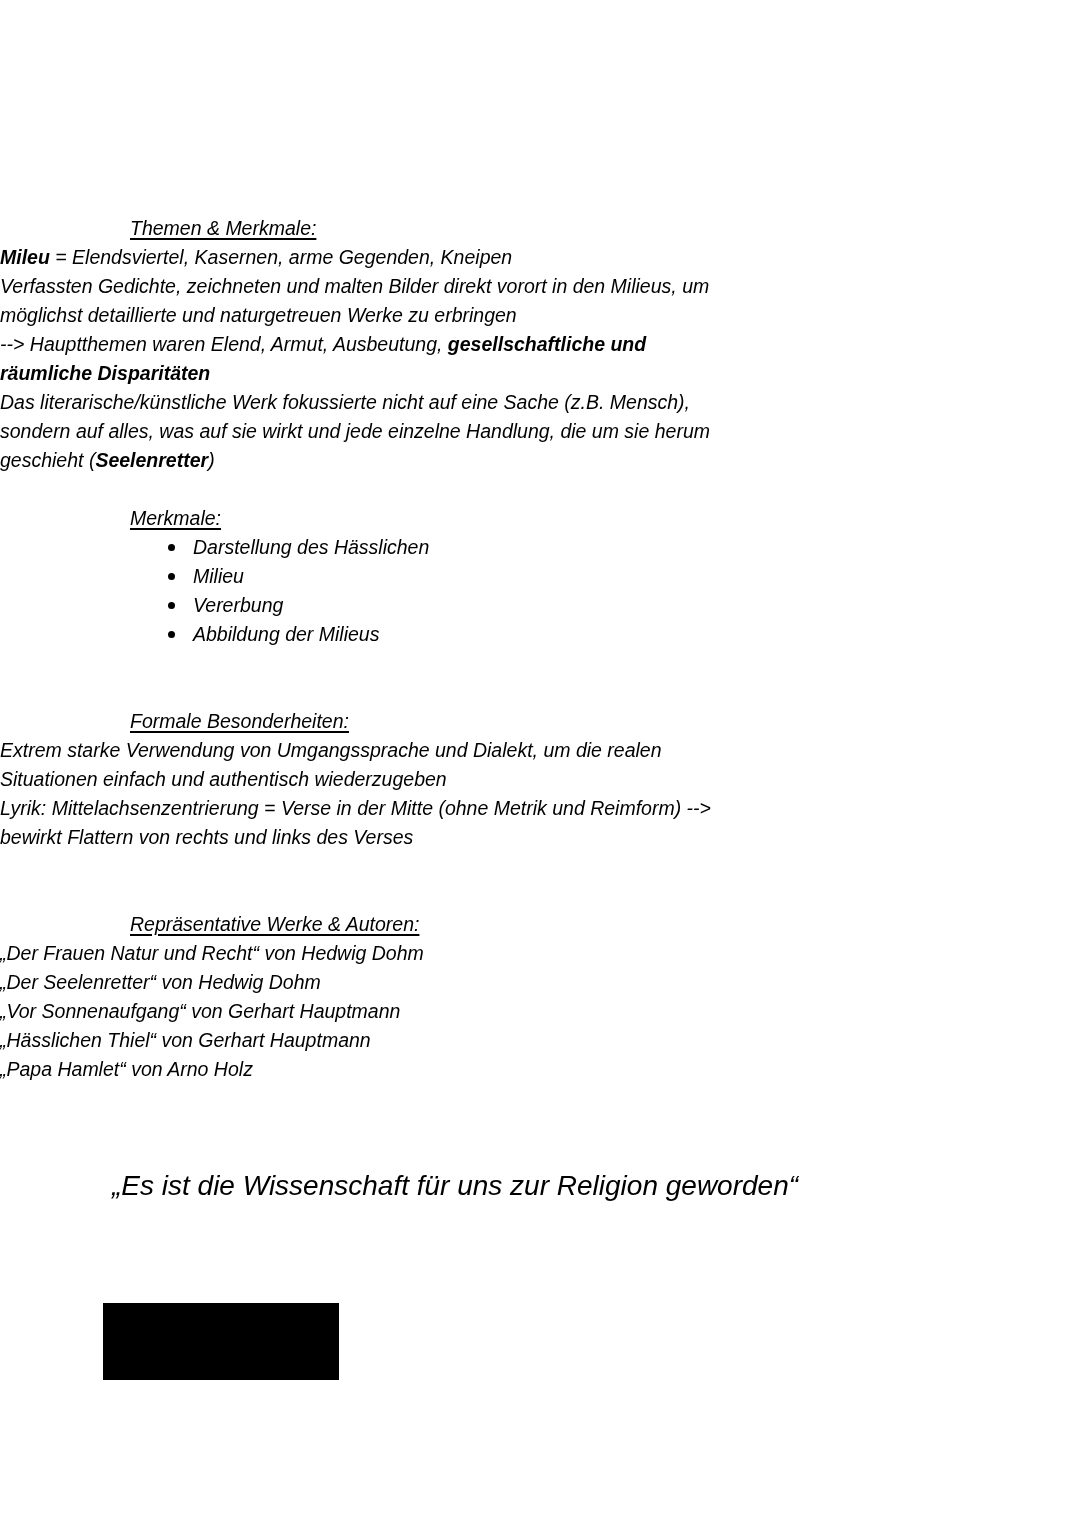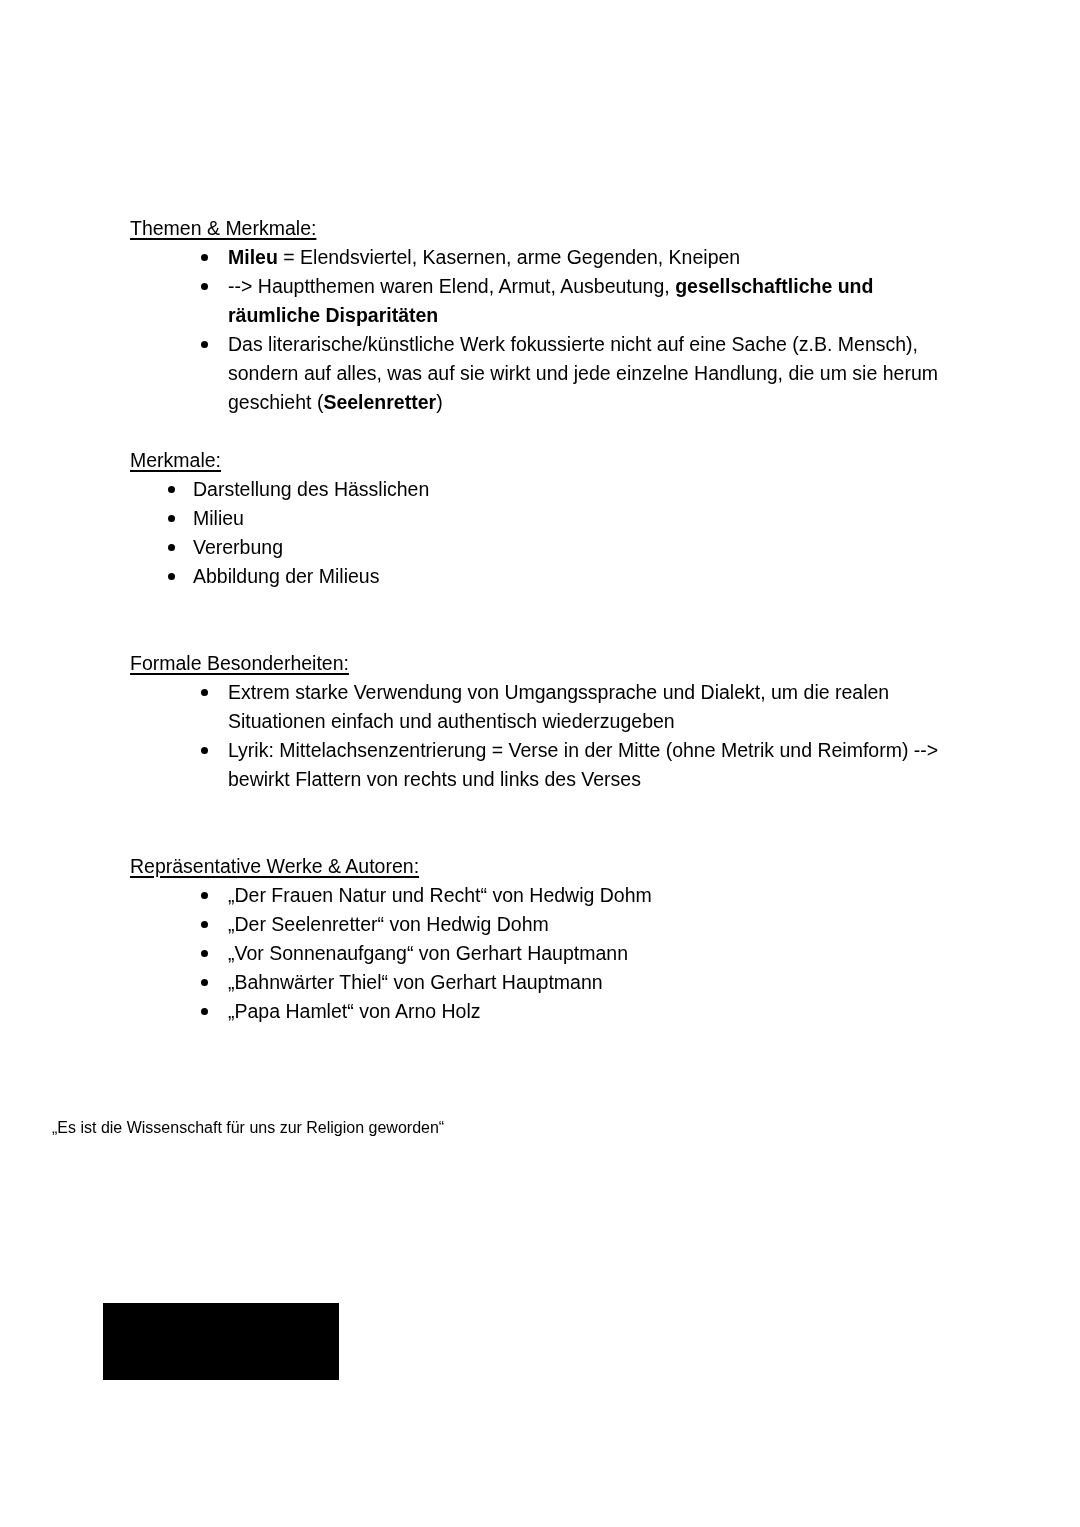--- a/index.html
+++ b/index.html
@@ -21,20 +21,21 @@
     inset: 0;
     background: #ffffff;
   }
 
   
   .doc {
     position: absolute;
     left: 0;
     top: 0;
     width: 1036px;
+    font-style: italic;
   }
 
   .section {
     margin: 0;
   }
 
   .heading {
     font-size: 19.5px;
     line-height: 29px;
     text-decoration: underline;
@@ -53,21 +54,20 @@
   ul.bullets > li {
     position: relative;
     font-size: 19.5px;
     line-height: 29px;
     margin: 0;
     padding: 0;
   }
 
   
   ul.indent-deep > li {
-    margin-left: 228px;
     width: 722px;
   }
   ul.indent-deep > li::before {
     content: "";
     position: absolute;
     left: -27px;
     top: 11px;
     width: 7px;
     height: 7px;
     border-radius: 50%;
@@ -87,43 +87,44 @@
     width: 7px;
     height: 7px;
     border-radius: 50%;
     background: #000;
   }
 
   .spacer-lg { height: 58px; }
   .spacer-md { height: 29px; }
 
   .quote-line {
-    font-size: 16px;
+    font-size: 28px;
     line-height: 30px;
-    margin-left: 52px;
+    margin-left: 112px;
     white-space: nowrap;
   }
 
   .redaction {
     position: absolute;
     background: #000000;
   }
 
   b { font-weight: bold; }
 </style>
 </head>
 <body>
 
 <div class="page">
 
   <div class="doc" id="doc-root" style="padding-top: 214px;">
       <div class="section">
         <div class="heading">Themen &amp; Merkmale:</div>
         <ul class="bullets indent-deep">
           <li><b>Mileu</b> = Elendsviertel, Kasernen, arme Gegenden, Kneipen</li>
+          <li>Verfassten Gedichte, zeichneten und malten Bilder direkt vorort in den Milieus, um möglichst detaillierte und naturgetreuen Werke zu erbringen</li>
           <li>--&gt; Hauptthemen waren Elend, Armut, Ausbeutung, <b>gesellschaftliche und räumliche Disparitäten</b></li>
           <li>Das literarische/künstliche Werk fokussierte nicht auf eine Sache (z.B. Mensch), sondern auf alles, was auf sie wirkt und jede einzelne Handlung, die um sie herum geschieht (<b>Seelenretter</b>)</li>
         </ul>
       </div>
       <div class="spacer-md"></div>
       <div class="section">
         <div class="heading">Merkmale:</div>
         <ul class="bullets indent-shallow">
           <li>Darstellung des Hässlichen</li>
           <li>Milieu</li>
@@ -139,21 +140,21 @@
           <li>Lyrik: Mittelachsenzentrierung = Verse in der Mitte (ohne Metrik und Reimform) --&gt; bewirkt Flattern von rechts und links des Verses</li>
         </ul>
       </div>
       <div class="spacer-lg"></div>
       <div class="section">
         <div class="heading">Repräsentative Werke &amp; Autoren:</div>
         <ul class="bullets indent-deep">
           <li>„Der Frauen Natur und Recht“ von Hedwig Dohm</li>
           <li>„Der Seelenretter“ von Hedwig Dohm</li>
           <li>„Vor Sonnenaufgang“ von Gerhart Hauptmann</li>
-          <li>„Bahnwärter Thiel“ von Gerhart Hauptmann</li>
+          <li>„Hässlichen Thiel“ von Gerhart Hauptmann</li>
           <li>„Papa Hamlet“ von Arno Holz</li>
         </ul>
       </div>
       <div class="spacer-lg"></div>
       <div class="spacer-md"></div>
       <div class="quote-line">„Es ist die Wissenschaft für uns zur Religion geworden“</div>
     </div>
 
   <div class="redaction" id="redaction-box" style="left: 103px; top: 1303px; width: 236px; height: 77px; background: rgb(0, 0, 0);"></div>
 

